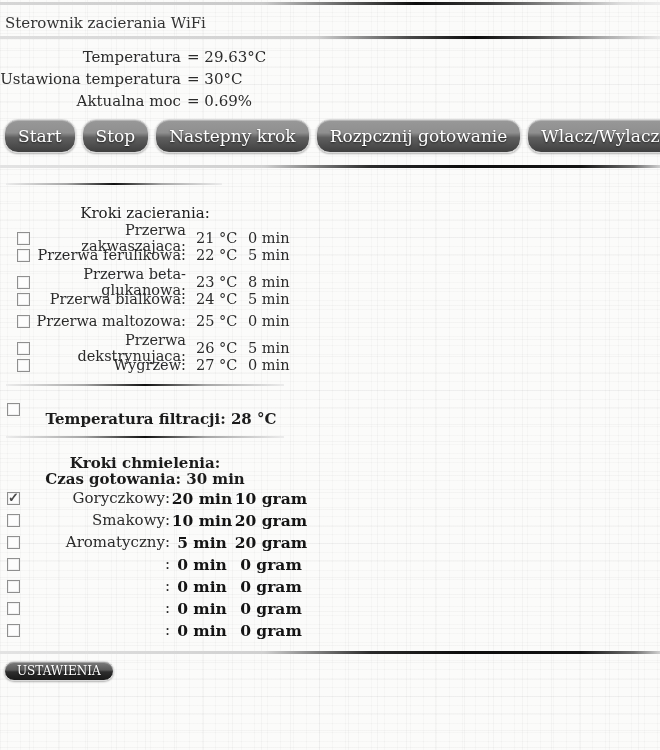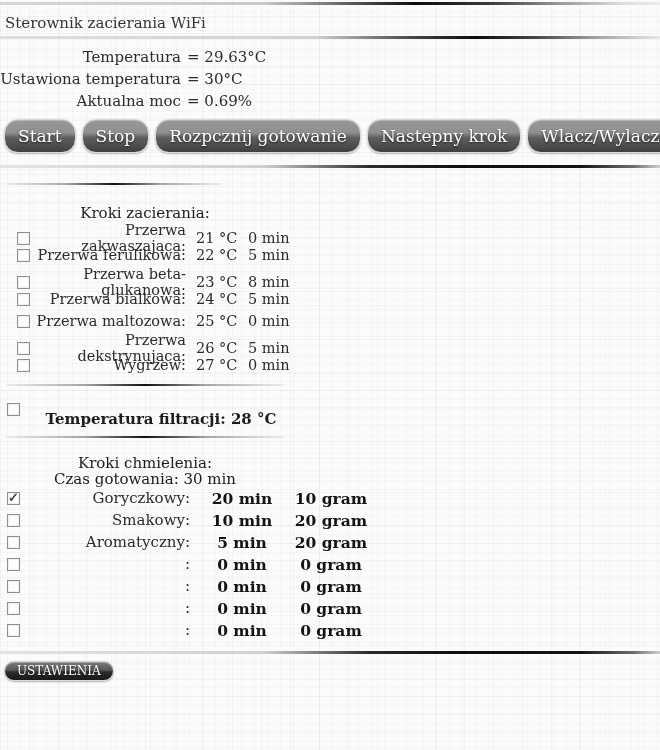--- a/index.html
+++ b/index.html
@@ -40,39 +40,39 @@
     color:#fff;font-family:"DejaVu Serif","Liberation Serif",serif;font-size:17px;
     text-shadow:0 1px 2px rgba(0,0,0,.65);
     box-shadow:0 1px 2px rgba(0,0,0,.3), inset 0 1px 0 rgba(255,255,255,.28);
     cursor:pointer;white-space:nowrap;}
   .btn-settings{height:20px;padding:0 12px;font-size:12px;border-radius:10px;margin:7px 0 0 4px;
     background:linear-gradient(#7d7d7d 0%,#585858 45%,#2e2e2e 55%,#181818 100%);}
 
   .mt12{margin-top:12px;} .mt15{margin-top:15px;} .mt8{margin-top:8px;}
 
   .sec-heading{width:290px;text-align:center;font-weight:normal;margin-top:19px;color:#1c1c1c;}
-  .hops-heading{width:290px;text-align:center;font-weight:normal;line-height:16px;margin-top:17px;color:#1c1c1c;}
+  .hops-heading{width:290px;text-align:center;font-weight:bold;line-height:16px;margin-top:17px;color:#1c1c1c;}
 
   .cb{appearance:none;-webkit-appearance:none;width:13px;height:13px;border:1px solid #8f8f8f;
     background:#fdfdfd;margin:0;position:relative;display:inline-block;vertical-align:middle;
     box-shadow:inset 0 0 0 1px #f0f0f0;cursor:pointer;}
   .cb:checked::after{content:"\2713";position:absolute;left:0px;top:-2px;font-size:13px;line-height:13px;
     color:#4a4a4a;font-weight:bold;}
 
   .mash-row{display:grid;grid-template-columns:26px 150px 62px 70px;align-items:center;height:22px;font-size:14.5px;padding-left:10px;}
   .mash-row .cbwrap{padding-left:7px;line-height:0;}
   .m-label{text-align:right;}
   .m-temp{padding-left:10px;}
   .m-time{padding-left:0px;}
 
   .filt{display:flex;width:302px;margin-top:13px;align-items:flex-start;}
   .filt .cbwrap{padding-left:7px;padding-top:4px;line-height:0;}
   .f-text{flex:1;text-align:center;font-weight:bold;padding-top:11px;color:#1c1c1c;}
 
-  .hop-row{display:grid;grid-template-columns:26px 144px 64px 74px;align-items:center;height:22px;gap:20px;}
+  .hop-row{display:grid;grid-template-columns:26px 144px 64px 74px;align-items:center;height:22px;}
   .hop-row .cbwrap{padding-left:7px;line-height:0;}
   .h-label{text-align:right;}
   .h-time,.h-amount{font-weight:bold;text-align:center;color:#141414;font-size:15.5px;}
 </style>
 </head>
 <body>
 
 
 
 <div class="hr-top"></div>
@@ -92,22 +92,22 @@
   </div>
   <div class="status-row">
     <span class="status-label">Aktualna moc</span>
     <span class="status-value">= 0.69%</span>
   </div>
 </div>
 
 <div class="toolbar">
     <button class="btn">Start</button>
     <button class="btn">Stop</button>
+    <button class="btn">Nastepny krok</button>
     <button class="btn">Rozpcznij gotowanie</button>
-    <button class="btn">Nastepny krok</button>
     <button class="btn">Wlacz/Wylacz pompe</button>
   </div>
 
 <div class="hr-full mt12"></div>
 <div class="hr-short sm mt15"></div>
 
 <div class="sec-heading">Kroki zacierania:</div>
 
 <div>
     <div class="mash-row">

